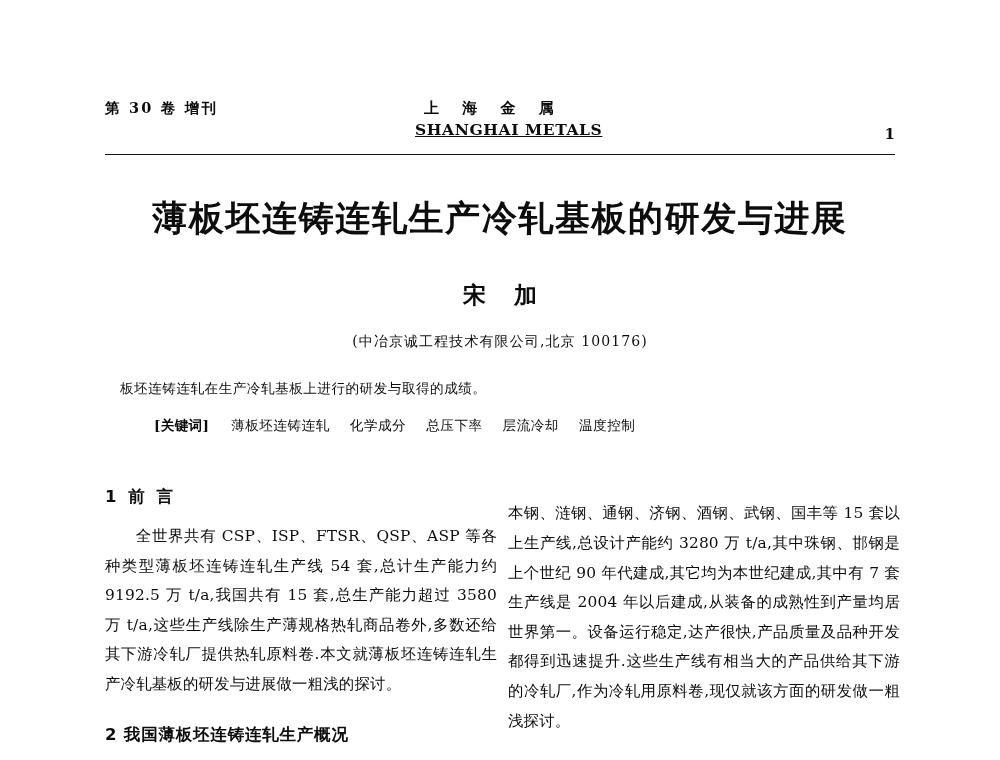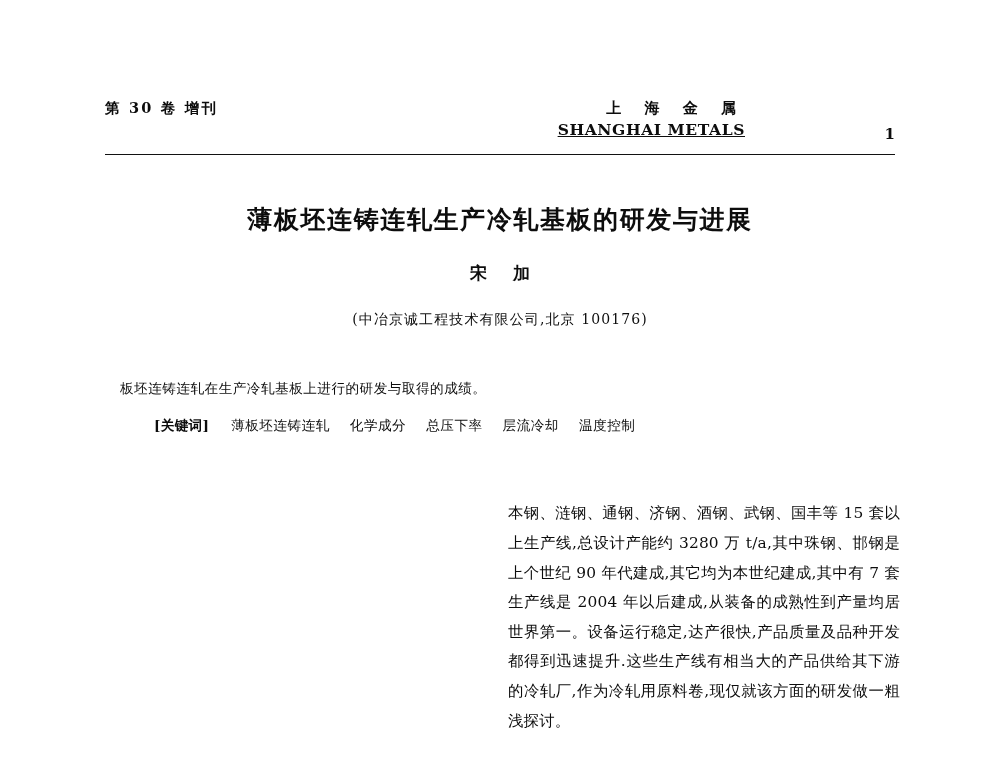--- a/index.html
+++ b/index.html
@@ -52,21 +52,21 @@
     letter-spacing: 1.4px;
     line-height: 24px;
     padding-left: 6px;
     white-space: nowrap;
   }
   .mast-center {
     position: absolute;
     left: 310px;
     top: 0;
     width: 330px;
-    text-align: right;
+    text-align: left;
   }
   .mast-journal-cn {
     font-size: 15px;
     font-weight: 700;
     letter-spacing: 9px;
     line-height: 20px;
     padding-left: 9px;
     white-space: nowrap;
   }
   .mast-journal-en {
@@ -96,31 +96,31 @@
 
   
   .title-block {
     position: absolute;
     left: 105px;
     top: 198px;
     width: 790px;
     text-align: center;
   }
   .doc-title {
-    font-family: Liberation Sans, sans-serif;
-    font-size: 25px;
+    font-family: Liberation Serif, serif;
+    font-size: 35px;
     font-weight: 700;
     letter-spacing: 1.6px;
     line-height: 42px;
     white-space: nowrap;
   }
   .doc-author {
-    margin-top: 20px;
+    margin-top: 42px;
     font-family: "DejaVu Sans", "Liberation Sans", sans-serif;
-    font-size: 17px;
+    font-size: 23px;
     font-weight: 700;
     letter-spacing: 10px;
     line-height: 26px;
     padding-left: 10px;
   }
   .doc-affil {
     margin-top: 22px;
     font-size: 14px;
     letter-spacing: 1.1px;
     line-height: 22px;
@@ -208,20 +208,27 @@
 
   <div class="abstract-block">
     <div class="abs-line">
       <span>板坯连铸连轧在生产冷轧基板上进行的研发与取得的成绩。</span>
     </div>
     <div class="kw-line">
       <span class="abs-tag">[关键词]</span><span class="abs-gap"></span><span class="kw-item">薄板坯连铸连轧</span><span class="kw-item">化学成分</span><span class="kw-item">总压下率</span><span class="kw-item">层流冷却</span><span class="kw-item">温度控制</span>
     </div>
   </div>
 
+  <div class="col col-left">
+    <div class="sec-head sec-head-1">1 前 言</div>
+    <div class="sp-12"></div>
+    <p class="para">全世界共有 CSP、ISP、FTSR、QSP、ASP 等各种类型薄板坯连铸连轧生产线 54 套,总计生产能力约 9192.5 万 t/a,我国共有 15 套,总生产能力超过 3580 万 t/a,这些生产线除生产薄规格热轧商品卷外,多数还给其下游冷轧厂提供热轧原料卷.本文就薄板坯连铸连轧生产冷轧基板的研发与进展做一粗浅的探讨。</p>
+    <div class="sp-22"></div>
+    <div class="sec-head">2 我国薄板坯连铸连轧生产概况</div>
+  </div>
 
   <div class="col col-right">
     <p class="para-tight">本钢、涟钢、通钢、济钢、酒钢、武钢、国丰等 15 套以上生产线,总设计产能约 3280 万 t/a,其中珠钢、邯钢是上个世纪 90 年代建成,其它均为本世纪建成,其中有 7 套生产线是 2004 年以后建成,从装备的成熟性到产量均居世界第一。设备运行稳定,达产很快,产品质量及品种开发都得到迅速提升.这些生产线有相当大的产品供给其下游的冷轧厂,作为冷轧用原料卷,现仅就该方面的研发做一粗浅探讨。</p>
     <div class="sp-18"></div>
 
   </div>
 
 </div>
 
 </body></html>

